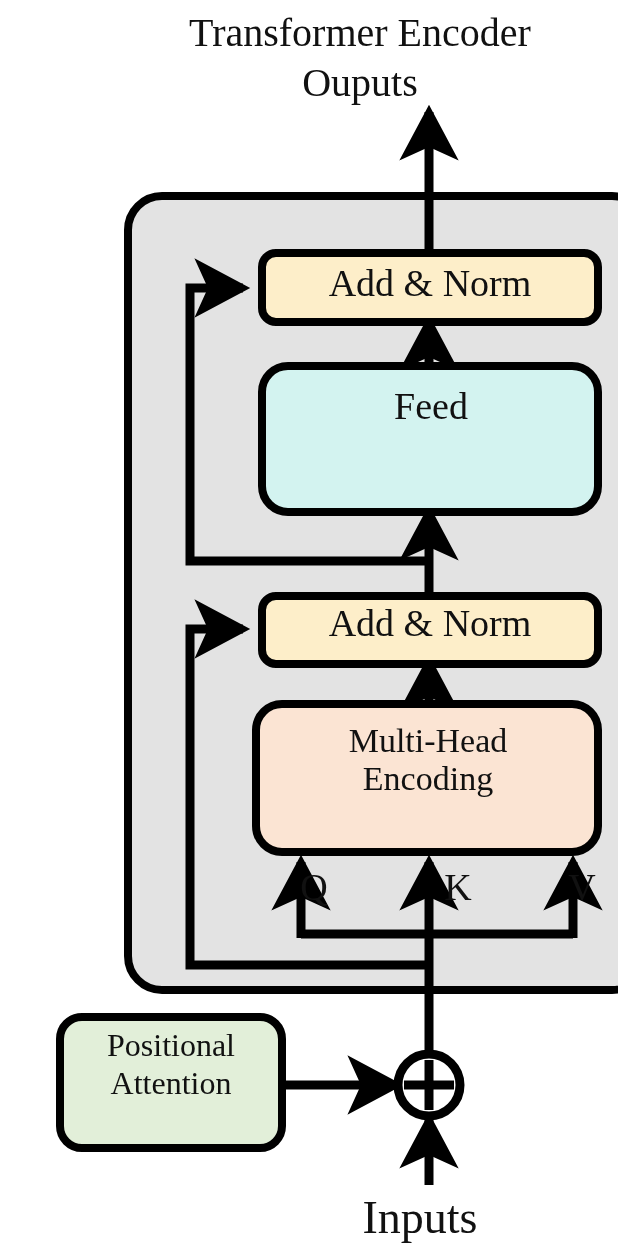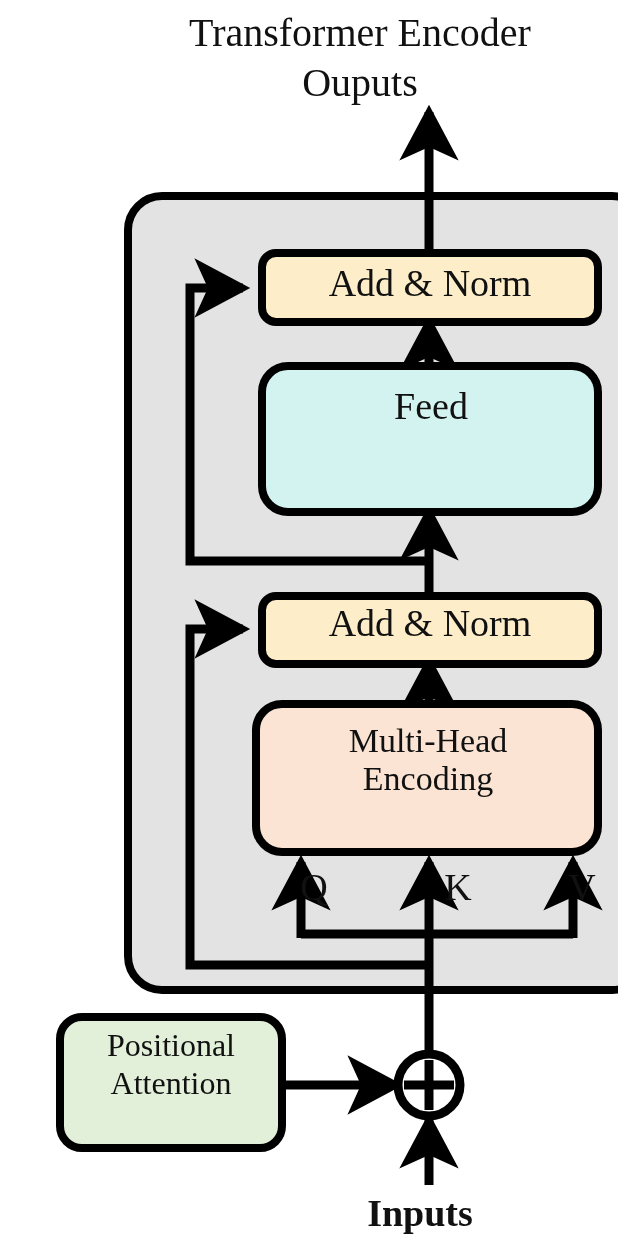--- a/index.html
+++ b/index.html
@@ -90,22 +90,21 @@
     top: 1026px;
     width: 222px;
     font-size: 32px;
     line-height: 1.2;
   }
 
   #label-inputs {
     left: 290px;
     top: 1192px;
     width: 180px;
-    font-size: 38px;
-    font-weight: bold;
+    font-size: 46px;
   }
 </style>
 </head>
 <body>
 
 <div id="diagram-root">
 
   <svg class="layer" viewBox="0 0 618 1255" xmlns="http://www.w3.org/2000/svg">
     <defs>
       <marker id="arrowhead" markerWidth="7" markerHeight="7" refX="5.4" refY="3.5" orient="auto" markerUnits="strokeWidth">

